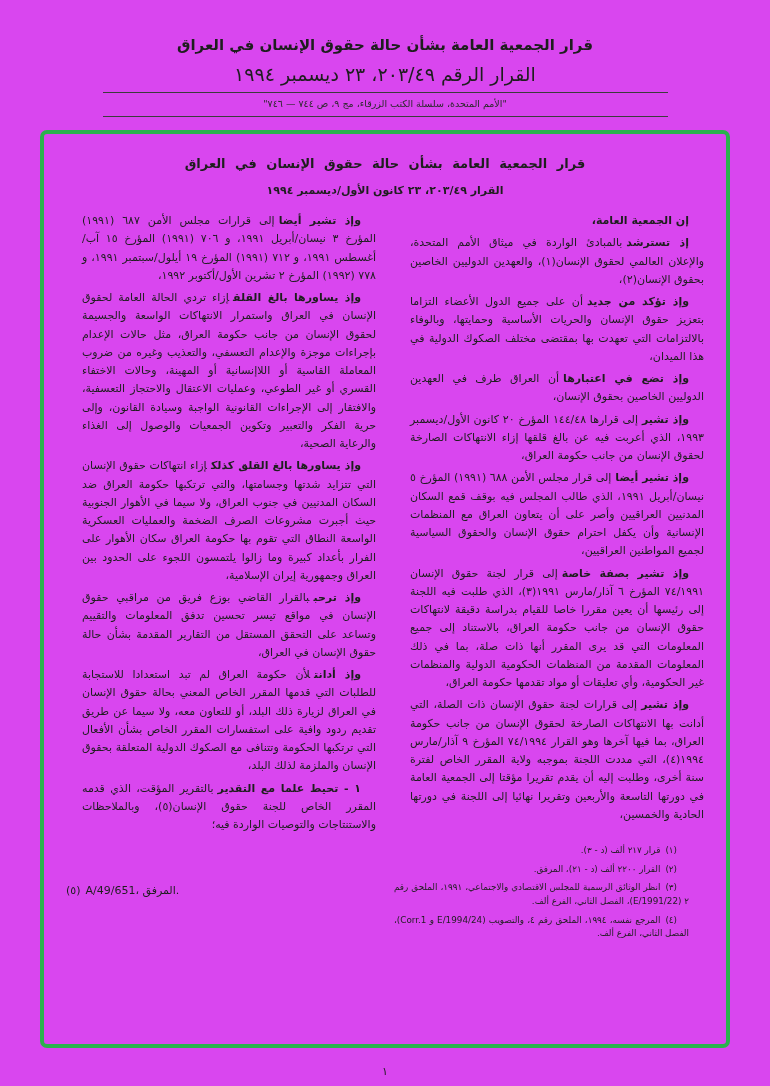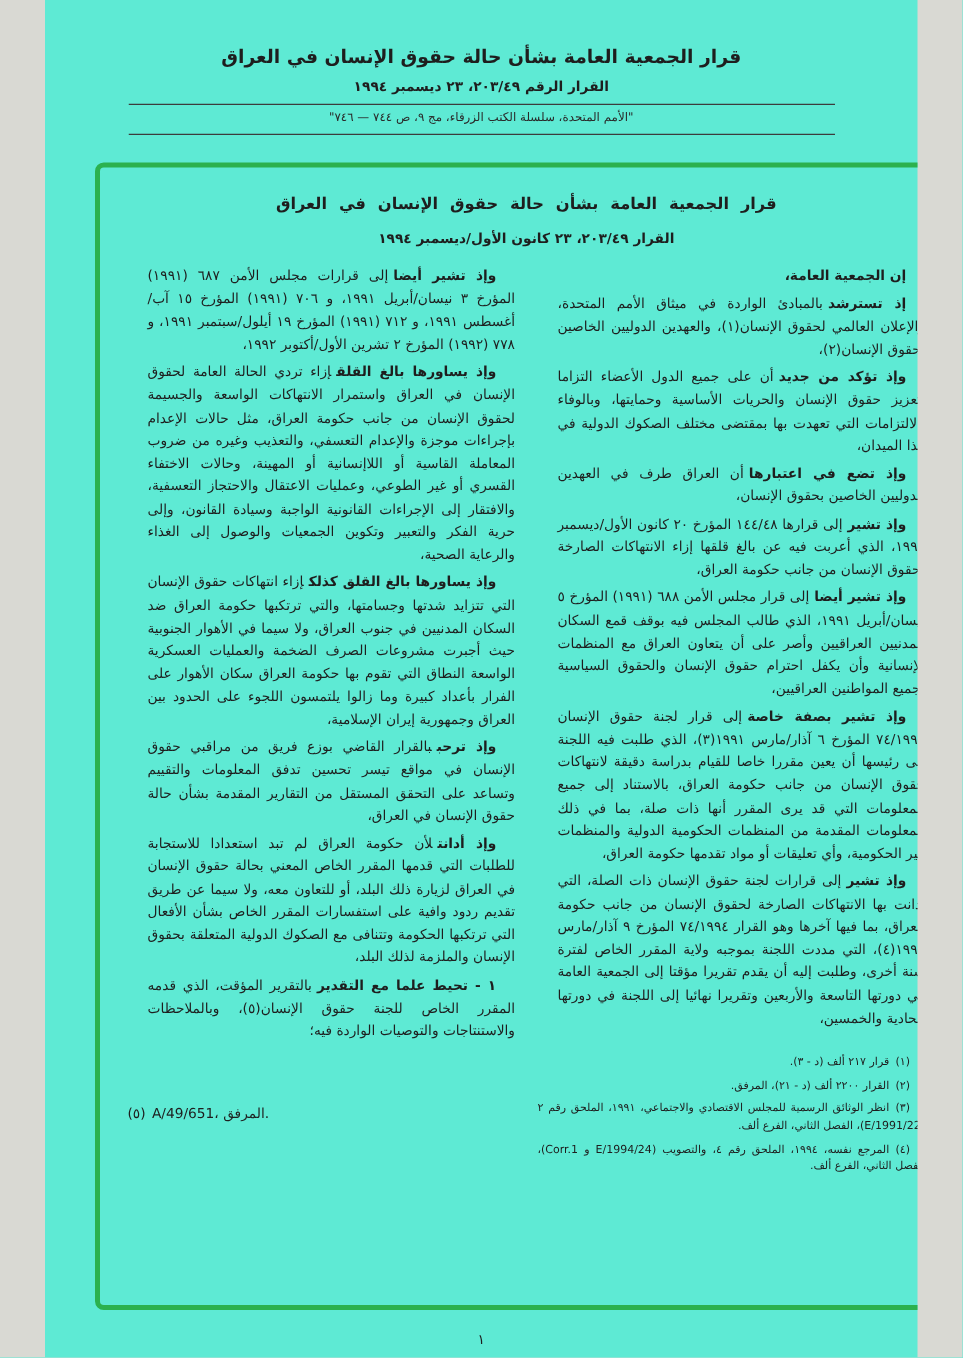--- a/index.html
+++ b/index.html
@@ -5,31 +5,31 @@
   * { box-sizing: border-box; }
   html, body { margin: 0; padding: 0; }
   body {
     background: #d9d9d3;
     display: flex;
     justify-content: center;
     font-family: "DejaVu Sans", sans-serif;
   }
   .page {
     position: relative;
-    width: 698px;
+    width: 770px;
     height: 1086px;
-    background: #5eead4;
+    background: #d946ef;
     direction: rtl;
     color: #1e1e1e;
     overflow: hidden;
   }
   
   .header { position: absolute; top: 36px; left: 0; right: 0; text-align: center; }
   .header-title { font-size: 15px; font-weight: bold; letter-spacing: 0; }
-  .header-res   { font-size: 11px; font-weight: bold; margin-top: 9px; }
+  .header-res   { font-size: 19px; font-weight: normal; margin-top: 9px; }
   .rule { width: 565px; margin: 7px auto 0 auto; border-top: 1.5px solid #3c3c3c; height: 0; }
   .header-source { font-size: 9.5px; margin-top: 5px; color: #2a2a2a; }
   
   .green-box {
     position: absolute;
     top: 130px; left: 40px;
     width: 690px; height: 918px;
     border: 4px solid #2bb14e;
     border-radius: 7px;
     padding: 14px 22px 10px 22px;
@@ -41,21 +41,21 @@
     word-spacing: 5px; margin-top: 8px;
   }
   .doc-subtitle { text-align: center; font-weight: bold; font-size: 11px; margin-top: 13px; }
   
   .columns { display: flex; gap: 18px; margin-top: 15px; align-items: flex-start; }
   .col { flex: 1; min-width: 0; font-size: 11px; line-height: 1.66; text-align: justify; }
   .para { margin: 0 0 4px 16px; text-indent: 15px; }
   .lead { font-weight: bold; margin-inline-end: 4px; }
   
   .footnotes { margin-top: 20px; font-size: 8.8px; line-height: 1.55; }
-  .footnote { margin: 0 0 5px 0; text-indent: 12px; text-align: justify; }
+  .footnote { margin: 0 15px 5px 0; text-indent: 12px; text-align: justify; }
   .fn-marker { margin-inline-end: 5px; }
   .sym { direction: ltr; unicode-bidi: embed; }
   .left-fn {
     margin-top: 48px;
     font-size: 11px;
     direction: ltr;
     text-align: left;
     text-indent: 0;
   }
   

